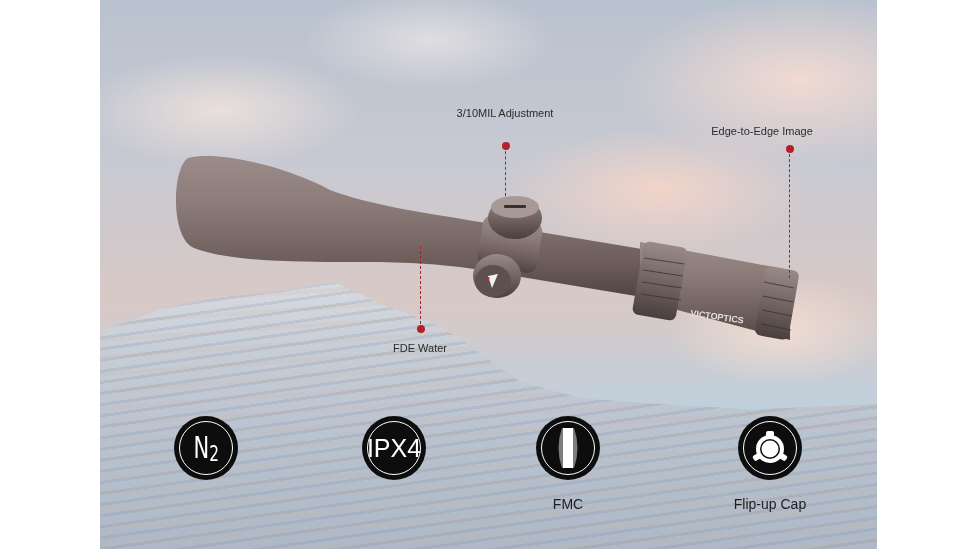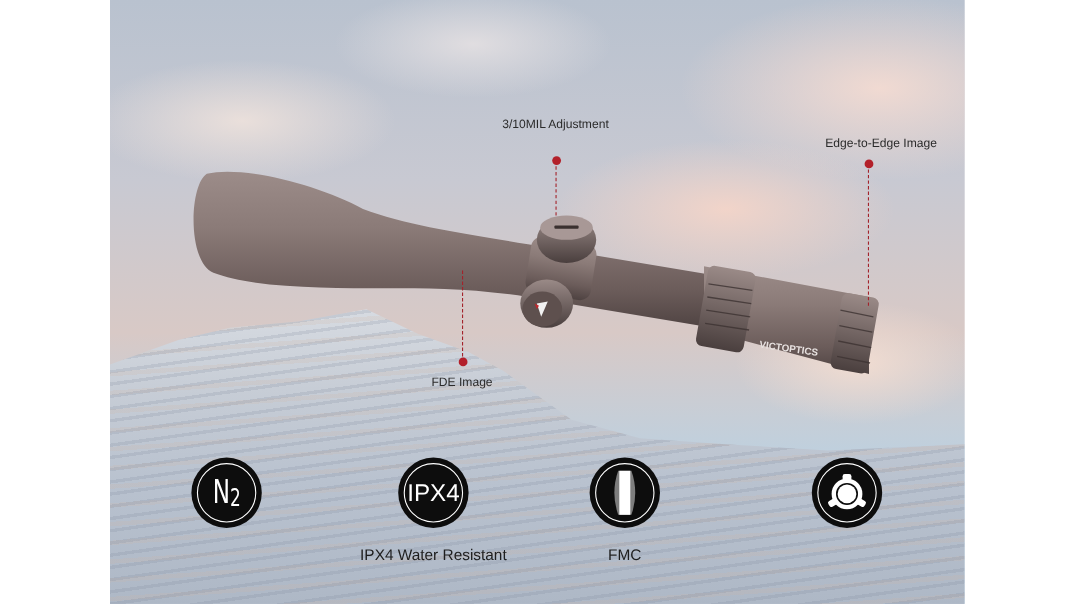--- a/index.html
+++ b/index.html
@@ -30,21 +30,21 @@
   .dot { position: absolute; width: 8px; height: 8px; border-radius: 50%; background: #b3202a; transform: translate(-50%, -50%); }
   .dash { position: absolute; width: 0; border-left: 1.5px dashed #a3232b; }
   .feature { position: absolute; top: 418px; width: 200px; transform: translateX(-50%); text-align: center; }
   .badge {
     width: 60px; height: 60px; margin: 0 auto; border-radius: 50%; background: #0d0d0d;
     box-shadow: 0 0 0 2px #0d0d0d; position: relative; display: flex; align-items: center; justify-content: center;
   }
   .badge::before {
     content: ""; position: absolute; inset: 3px; border-radius: 50%; border: 1.5px solid #ffffff;
   }
-  .badge-text { color: #ffffff; font-size: 22px; position: relative; letter-spacing: 0px; }
+  .badge-text { color: #ffffff; font-size: 25px; position: relative; letter-spacing: 0px; }
   .badge-text.n2 { font-size: 30px; font-family: "DejaVu Sans", sans-serif; font-weight: normal; transform: scaleX(0.7); }
   .badge-text.n2 sub { font-size: 22px; vertical-align: -3px; }
   .feature-label { margin-top: 18px; font-size: 14px; color: #1e1e1e; }
 </style>
 </head>
 <body>
 
 <div class="photo">
   <div class="mountain"></div>
 
@@ -90,41 +90,40 @@
     </g>
     <text x="590" y="316" fill="#e6e0df" font-size="9" font-weight="bold" font-family="Liberation Sans, sans-serif" transform="rotate(8 590 316)">VICTOPTICS</text>
   </svg>
 
   <div>
     <div class="callout-label" style="left:405px; top:107px;">3/10MIL Adjustment</div>
     <div class="dash" style="left:405px; top:146px; height:50px;"></div>
     <div class="dot" style="left:405.5px; top:146px;"></div>
   </div>
   <div>
-    <div class="callout-label" style="left:701px; top:125px;">Edge-to-Edge Image</div>
+    <div class="callout-label" style="left:662px; top:125px;">Edge-to-Edge Image</div>
     <div class="dash" style="left:689px; top:149px; height:129px;"></div>
     <div class="dot" style="left:689.5px; top:149px;"></div>
   </div>
   <div>
     <div class="dash" style="left:320px; top:246px; height:83px;"></div>
     <div class="dot" style="left:320.5px; top:329px;"></div>
-    <div class="callout-label" style="left:320px; top:342px;">FDE Image</div>
+    <div class="callout-label" style="left:320px; top:342px;">FDE Water</div>
   </div>
 
   <div class="feature" style="left:106px;">
     <div class="badge">
       <span class="badge-text n2"><span>N</span><sub>2</sub></span>
     </div>
   </div>
 
   <div class="feature" style="left:294px;">
     <div class="badge">
       <span class="badge-text">IPX4</span>
     </div>
-    <div class="feature-label">IPX4 Water Resistant</div>
   </div>
 
   <div class="feature" style="left:468px;">
     <div class="badge">
       <svg width="30" height="44" viewBox="0 0 30 44" style="position:relative">
         <path d="M9,2 Q2,22 9,42 L21,42 Q28,22 21,2 Z" fill="#7d7d7d"></path>
         <rect x="10" y="2" width="10" height="40" fill="#ffffff"></rect>
       </svg>
     </div>
     <div class="feature-label">FMC</div>
@@ -134,14 +133,15 @@
     <div class="badge">
       <svg width="40" height="40" viewBox="0 0 40 40" style="position:relative">
         <circle cx="20" cy="21" r="14" fill="#ffffff"></circle>
         <rect x="16" y="3" width="8" height="6" rx="2" fill="#ffffff"></rect>
         <rect x="3" y="26" width="8" height="6" rx="2" fill="#ffffff" transform="rotate(-30 7 29)"></rect>
         <rect x="29" y="26" width="8" height="6" rx="2" fill="#ffffff" transform="rotate(30 33 29)"></rect>
         <circle cx="20" cy="21" r="10" fill="#0d0d0d"></circle>
         <circle cx="20" cy="21" r="8.5" fill="#ffffff"></circle>
       </svg>
     </div>
+    <div class="feature-label">Flip-up Cap</div>
   </div>
 </div>
 
 </body></html>

